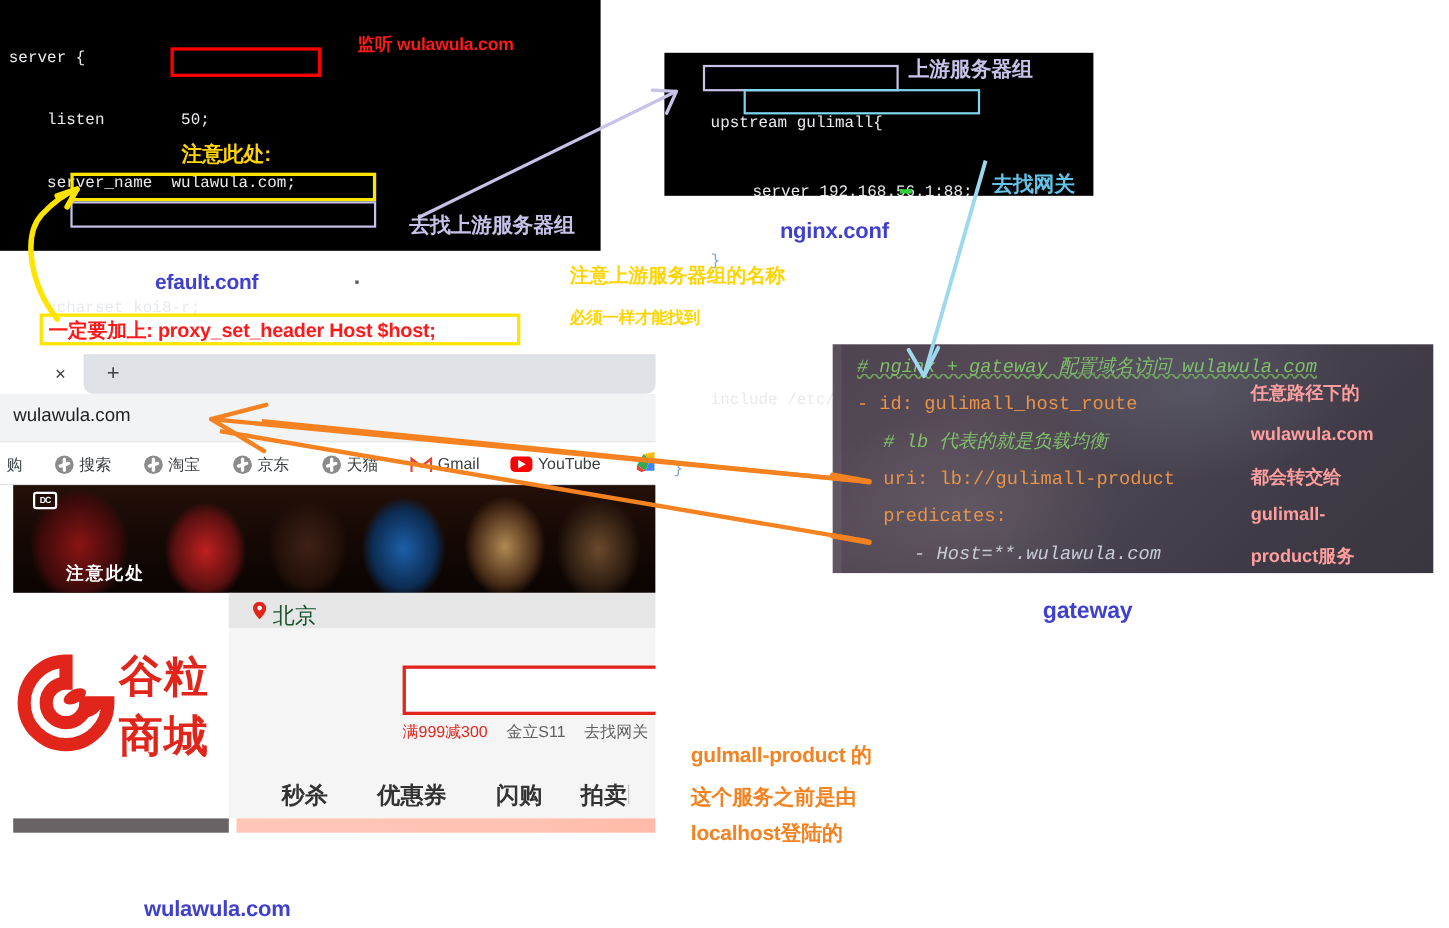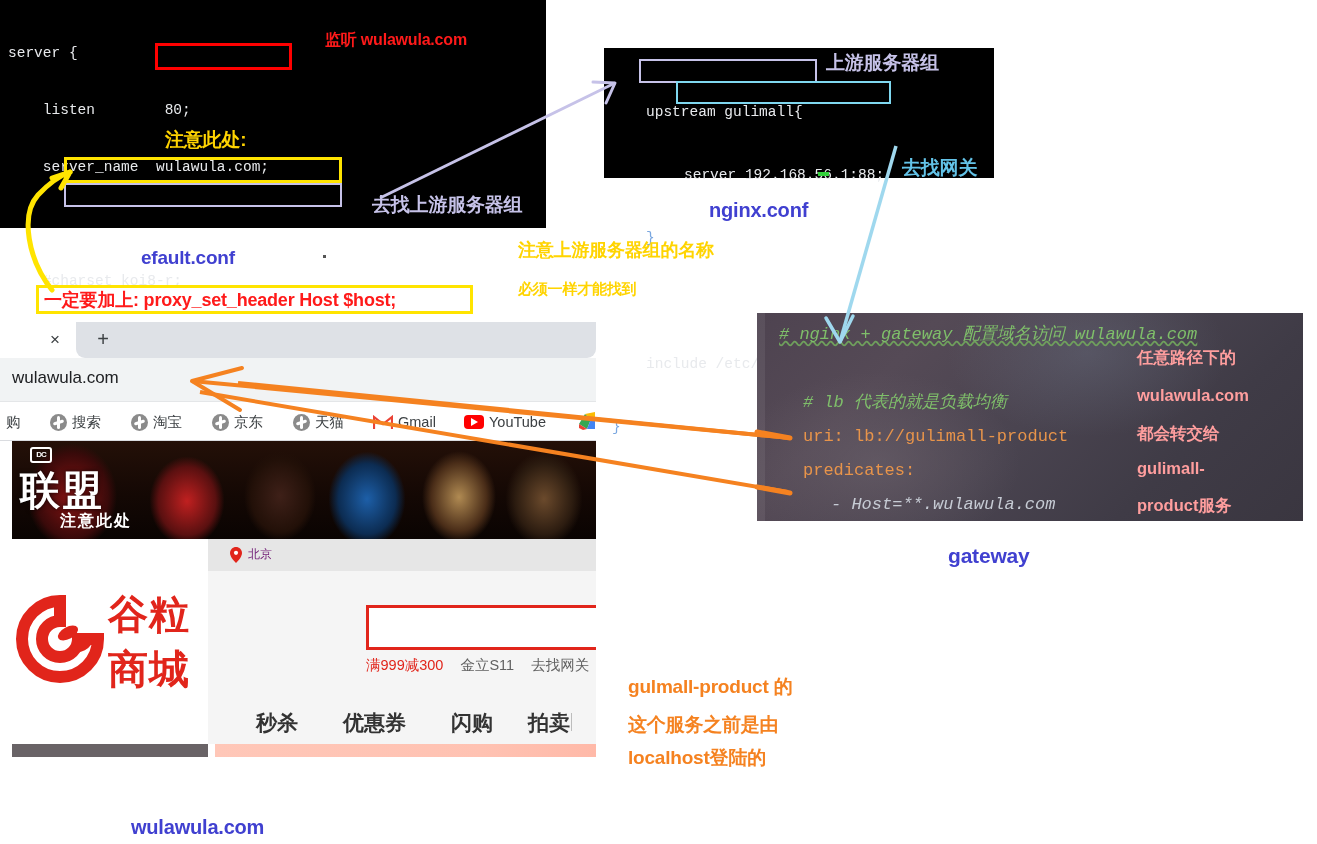--- a/index.html
+++ b/index.html
@@ -178,21 +178,21 @@
   }
   #loc-bar {
     position:absolute; left:0; top:0; width:388px; height:32px;
     background:#e6e6e6;
   }
   #loc-pin {
     position:absolute; left:22px; top:8px; width:12px; height:16px;
   }
   #loc-city {
     position:absolute; left:40px; top:7px;
-    font-size:12px; color:#701a75;
+    font-size:20px; color:#14532d;
   }
   #search-box {
     position:absolute; left:158px; top:66px; width:300px; height:45px;
     background:#ffffff; border:3px solid #e1251b;
   }
   #hot-words {
     position:absolute; left:158px; top:117px;
     font-size:14.5px; color:#616161; white-space:nowrap;
   }
   #hot-words .hw-red { color:#e1251b; }
@@ -243,21 +243,21 @@
   }
 
   
   #arrows { position:absolute; left:0; top:0; width:1317px; height:844px; pointer-events:none; }
 </style>
 </head>
 <body>
 
 <div class="abs" id="term-default">
   <div class="ln c-white"><span>server {</span></div>
-  <div class="ln c-white"><span>    listen        80;</span></div>
+  <div class="ln c-white"><span>    listen        50;</span></div>
   <div class="ln c-white"><span>    server_name  wulawula.com;</span></div>
   <div class="ln">&nbsp;</div>
   <div class="ln c-white"><span>    #charset koi8-r;</span></div>
   <div class="ln c-white"><span>    #access_log  /var/log/nginx/log/host.access.log  main;</span></div>
   <div class="ln">&nbsp;</div>
   <div class="ln c-white"><span>    location / {</span></div>
   <div class="ln c-blue"><span>      proxy_set_header Host $host;</span></div>
   <div class="ln c-blue"><span>      proxy_pass http://gulimall;</span></div>
   <div class="ln c-white"><span>    }</span></div>
 </div>
@@ -355,21 +355,20 @@
           <path d="M13 7 L17 8 L17 17 L9 17 Z" fill="#4285f4"></path>
           <path d="M1 12 L9 17 L5 18 L1 16 Z" fill="#ea4335"></path>
         </svg>
       </span>
     </div>
   </div>
 
   <div id="page">
     <div id="hero">
       <div id="hero-badge">DC</div>
-      <div id="hero-title">联盟</div>
       <div id="hero-sub">注意此处</div>
     </div>
 
     <div id="logo-col">
       <div id="logo-mark">
         <svg width="96" height="96" viewBox="0 0 96 96">
           <path d="M48 10 A38 38 0 1 0 86 48 L66 48 A18 18 0 1 1 48 30 Z" fill="none" stroke="#e1251b" stroke-width="12" stroke-linecap="round"></path>
           <ellipse cx="56" cy="42" rx="11" ry="6" fill="#e1251b" transform="rotate(-28 56 42)"></ellipse>
           <ellipse cx="70" cy="54" rx="11" ry="6" fill="#e1251b" transform="rotate(-28 70 54)"></ellipse>
         </svg>
@@ -406,20 +405,21 @@
     </div>
 
     <div id="page-scroll-l"></div>
     <div id="page-bar-r"></div>
   </div>
 </div>
 
 <div class="abs" id="gateway">
   <div id="gw-gutter"></div>
   <div class="gw-line gw-comment wavy" style="top:5px;"># nginx + gateway 配置域名访问 wulawula.com</div>
+  <div class="gw-line gw-key" style="top:39px;">- id: gulimall_host_route</div>
   <div class="gw-line gw-comment" style="top:73px; left:46px;"># lb 代表的就是负载均衡</div>
   <div class="gw-line gw-key" style="top:107px; left:46px;">uri: lb://gulimall-product</div>
   <div class="gw-line gw-key" style="top:141px; left:46px;">predicates:</div>
   <div class="gw-line gw-val" style="top:175px; left:74px;">- Host=**.wulawula.com</div>
 </div>
 
 <div class="gw-note abs" style="top:347px;">任意路径下的</div>
 <div class="gw-note abs" style="top:386px;">wulawula.com</div>
 <div class="gw-note abs" style="top:423px;">都会转交给</div>
 <div class="gw-note abs" style="top:459px;">gulimall-</div>

